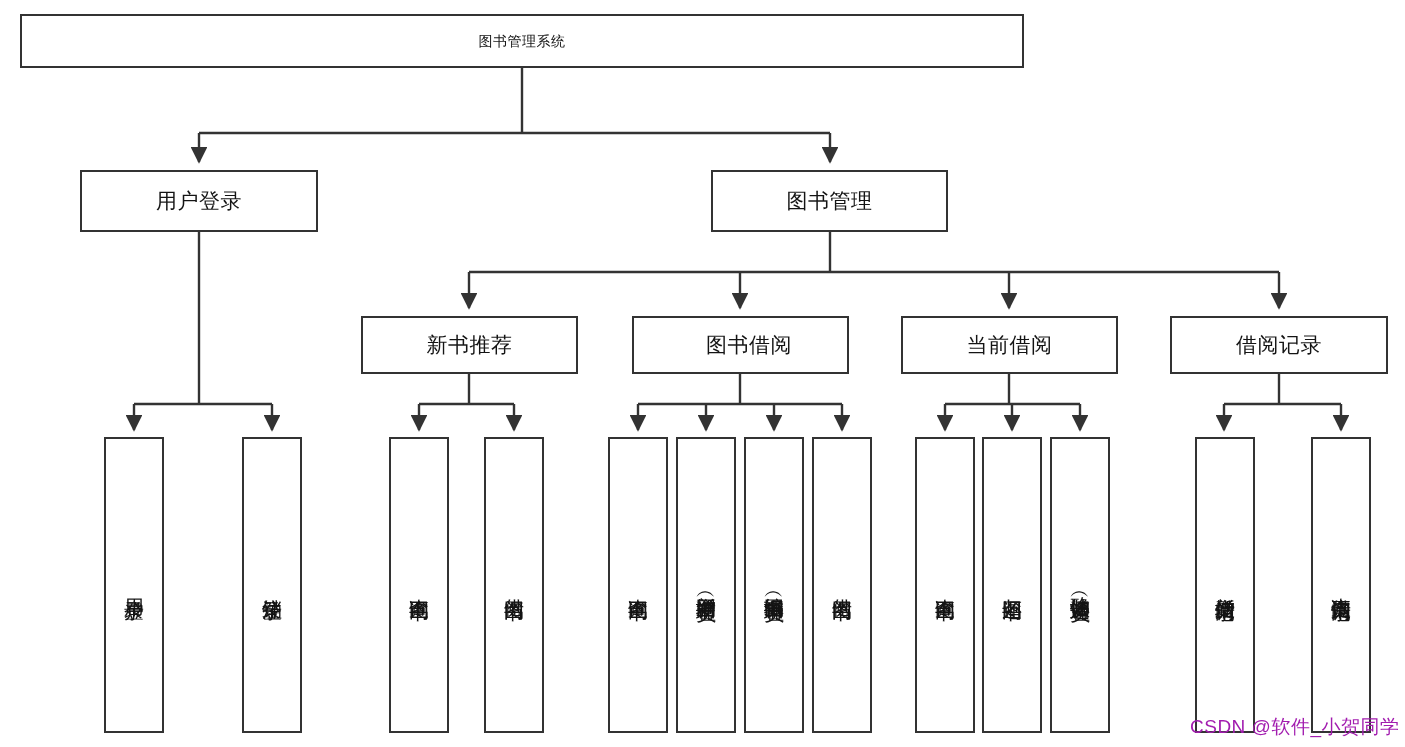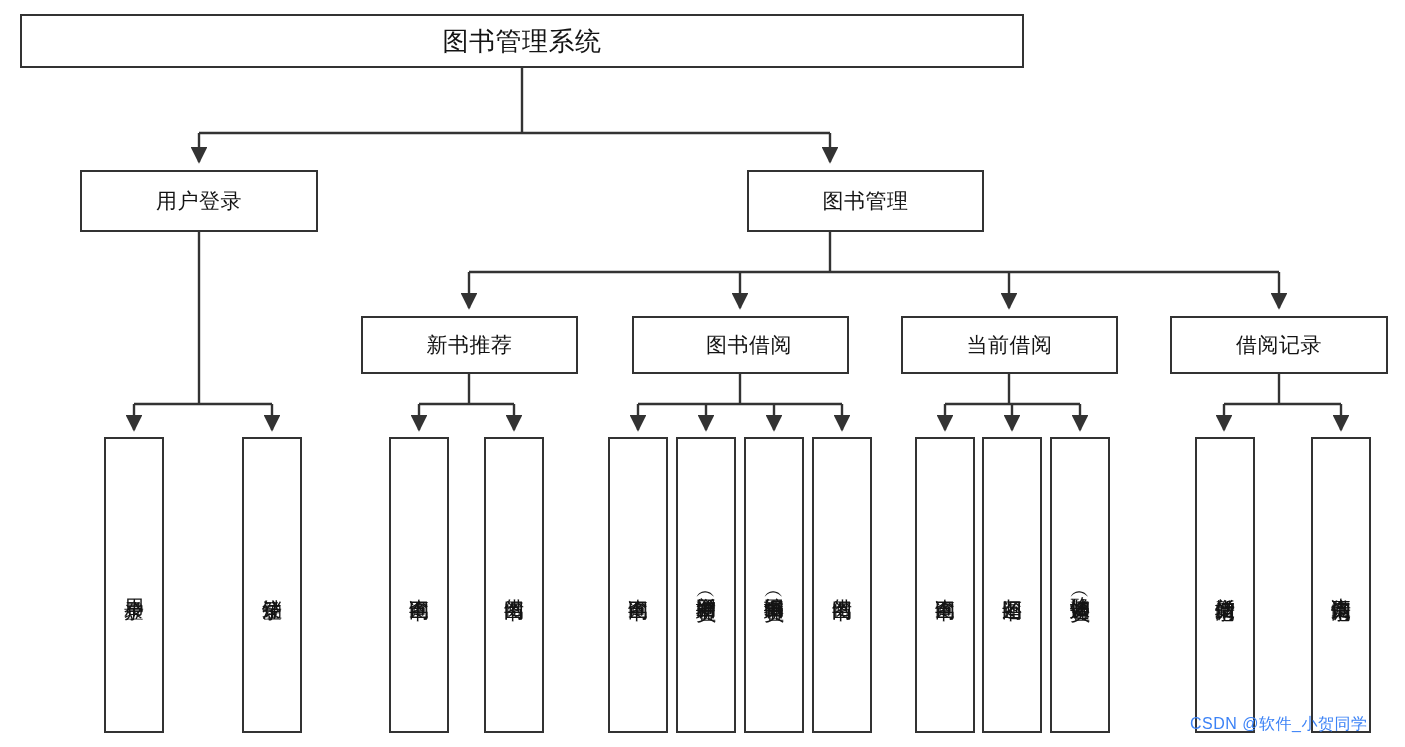--- a/index.html
+++ b/index.html
@@ -40,39 +40,39 @@
     display: block;
     text-align: center;
     line-height: 1.18;
     letter-spacing: 0.5px;
   }
   
   .node.h .lbl {
     font-size: 21px;
   }
   .node.root .lbl {
-    font-size: 26px;
+    font-size: 14px;
   }
   
   .node.v {
     align-items: center;
     justify-content: center;
   }
   .node.v .lbl {
     writing-mode: vertical-rl;
     text-orientation: upright;
     font-size: 20px;
     line-height: 1.05;
     letter-spacing: 1px;
     max-height: 100%;
   }
   .watermark {
     position: absolute;
-    font-size: 16px;
-    color: #3b82f6;
+    font-size: 19px;
+    color: #a21caf;
     white-space: nowrap;
     letter-spacing: 0.5px;
   }
 </style>
 </head>
 <body>
 
 <div id="canvas">
 
   <svg id="edges" viewBox="0 0 1405 747" width="1405" height="747">
@@ -125,21 +125,21 @@
     </g>
   </svg>
 
   <div class="node h root" style="left:20px; top:14px; width:1004px; height:54px;">
     <span class="lbl">图书管理系统</span>
   </div>
 
   <div class="node h" style="left:80px; top:170px; width:238px; height:62px;">
     <span class="lbl">用户登录</span>
   </div>
-  <div class="node h" style="left:711px; top:170px; width:237px; height:62px;margin-left:36px;">
+  <div class="node h" style="left:711px; top:170px; width:237px; height:62px;">
     <span class="lbl">图书管理</span>
   </div>
 
   <div class="node h" style="left:361px; top:316px; width:217px; height:58px;">
     <span class="lbl">新书推荐</span>
   </div>
   <div class="node h" style="left:632px; top:316px; width:217px; height:58px;padding-left:17px;">
     <span class="lbl">图书借阅</span>
   </div>
   <div class="node h" style="left:1170px; top:316px; width:218px; height:58px;">

